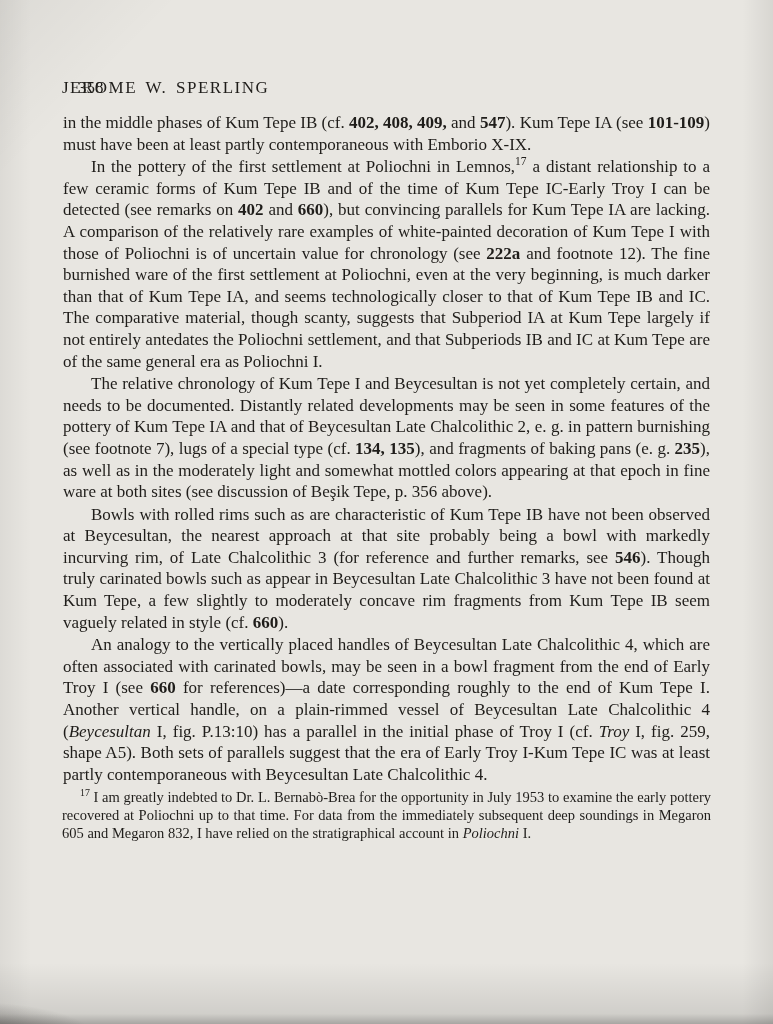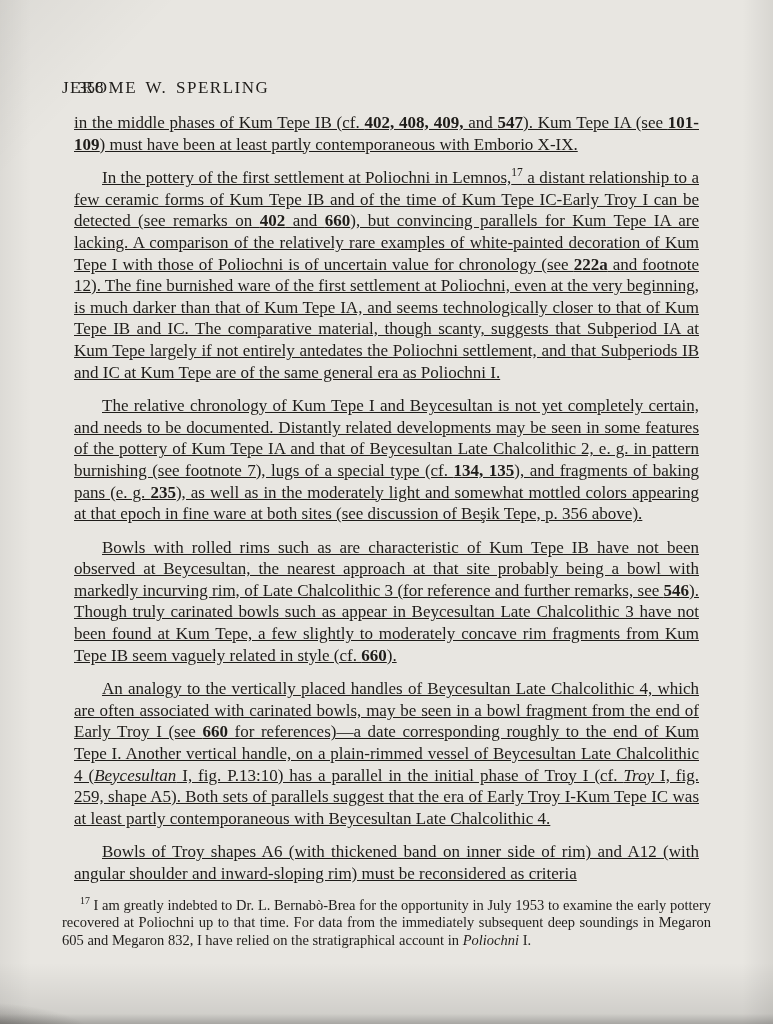--- a/index.html
+++ b/index.html
@@ -52,23 +52,22 @@
     text-align: left;
     letter-spacing: 1.5px;
     word-spacing: 3px;
   }
   .body-text {
     font-size: 17px;
     line-height: 21.6px;
     text-align: justify;
   }
   .para {
-    margin: 12px;
+    margin: 1px;
     padding: 0;
-    text-decoration: underline;
   }
   .para.indent {
     text-indent: 28px;
   }
   .b { font-weight: 700; }
   .i { font-style: italic; }
   sup.fnref {
     font-size: 68%;
     line-height: 0;
     vertical-align: super;
@@ -89,17 +88,16 @@
     <span class="page-number">358</span>
     <span class="head-title">JEROME W. SPERLING</span>
   </header>
 
   <main class="body-text">
       <p class="para"><span>in the middle phases of Kum Tepe IB (cf. </span><span class="b">402, 408, 409,</span><span> and </span><span class="b">547</span><span>). Kum Tepe IA (see </span><span class="b">101-109</span><span>) must have been at least partly contemporaneous with Emborio X-IX.</span></p>
       <p class="para indent"><span>In the pottery of the first settlement at Poliochni in Lemnos,</span><sup class="fnref">17</sup><span> a distant relationship to a few ceramic forms of Kum Tepe IB and of the time of Kum Tepe IC-Early Troy I can be detected (see remarks on </span><span class="b">402</span><span> and </span><span class="b">660</span><span>), but convincing parallels for Kum Tepe IA are lacking.  A comparison of the relatively rare examples of white-painted decoration of Kum Tepe I with those of Poliochni is of uncertain value for chronology (see </span><span class="b">222a</span><span> and footnote 12).  The fine burnished ware of the first settlement at Poliochni, even at the very beginning, is much darker than that of Kum Tepe IA, and seems technologically closer to that of Kum Tepe IB and IC.  The comparative material, though scanty, suggests that Subperiod IA at Kum Tepe largely if not entirely antedates the Poliochni settlement, and that Subperiods IB and IC at Kum Tepe are of the same general era as Poliochni I.</span></p>
       <p class="para indent"><span>The relative chronology of Kum Tepe I and Beycesultan is not yet completely certain, and needs to be documented.  Distantly related developments may be seen in some features of the pottery of Kum Tepe IA and that of Beycesultan Late Chalcolithic 2, e. g. in pattern burnishing (see footnote 7), lugs of a special type (cf. </span><span class="b">134, 135</span><span>), and fragments of baking pans (e. g. </span><span class="b">235</span><span>), as well as in the moderately light and somewhat mottled colors appearing at that epoch in fine ware at both sites (see discussion of Beşik Tepe, p. 356 above).</span></p>
       <p class="para indent"><span>Bowls with rolled rims such as are characteristic of Kum Tepe IB have not been observed at Beycesultan, the nearest approach at that site probably being a bowl with markedly incurving rim, of Late Chalcolithic 3 (for reference and further remarks, see </span><span class="b">546</span><span>).  Though truly carinated bowls such as appear in Beycesultan Late Chalcolithic 3 have not been found at Kum Tepe, a few slightly to moderately concave rim fragments from Kum Tepe IB seem vaguely related in style (cf. </span><span class="b">660</span><span>).</span></p>
       <p class="para indent"><span>An analogy to the vertically placed handles of Beycesultan Late Chalcolithic 4, which are often associated with carinated bowls, may be seen in a bowl fragment from the end of Early Troy I (see </span><span class="b">660</span><span> for references)—a date corresponding roughly to the end of Kum Tepe I.  Another vertical handle, on a plain-rimmed vessel of Beycesultan Late Chalcolithic 4 (</span><span class="i">Beycesultan</span><span> I, fig. P.13:10) has a parallel in the initial phase of Troy I (cf. </span><span class="i">Troy</span><span> I, fig. 259, shape A5).  Both sets of parallels suggest that the era of Early Troy I-Kum Tepe IC was at least partly contemporaneous with Beycesultan Late Chalcolithic 4.</span></p>
-      <p class="para indent"><span>Bowls of Troy shapes A6 (with thickened band on inner side of rim) and A12 (with angular shoulder and inward-sloping rim) must be reconsidered as criteria</span></p>
     </main>
 
   <footer class="footnote"><sup class="fnref">17</sup><span> I am greatly indebted to Dr. L. Bernabò-Brea for the opportunity in July 1953 to examine the early pottery recovered at Poliochni up to that time.  For data from the immediately subsequent deep soundings in Megaron 605 and Megaron 832, I have relied on the stratigraphical account in </span><span class="i">Poliochni</span><span> I.</span></footer>
 </div>
 
 </body></html>

